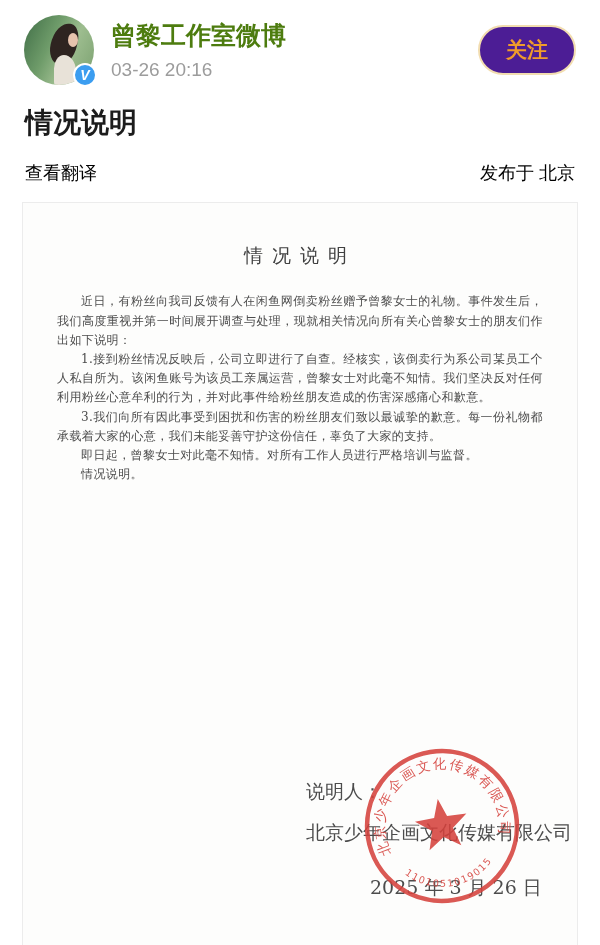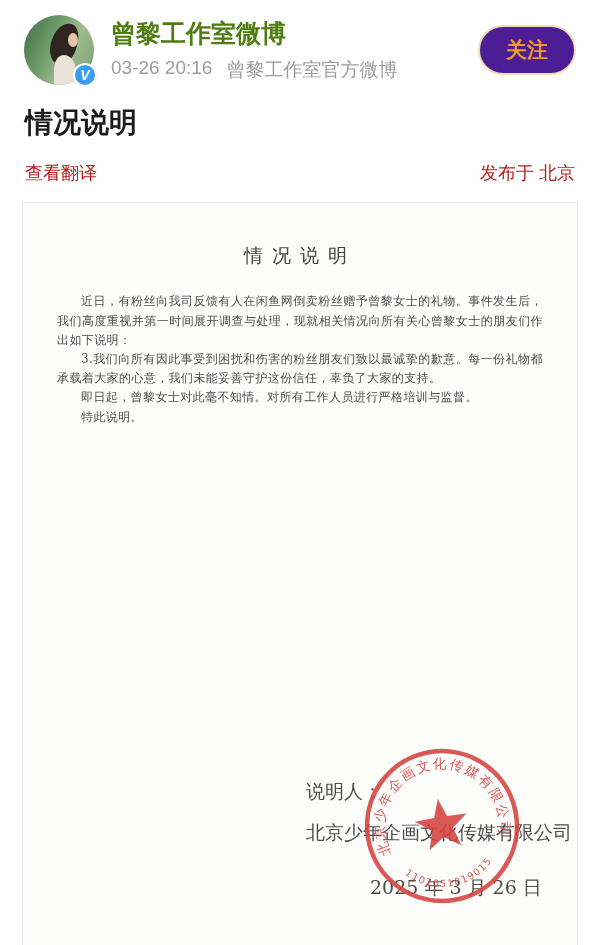--- a/index.html
+++ b/index.html
@@ -104,21 +104,21 @@
     font-size: 28px;
     font-weight: bold;
     color: #1c1c1c;
     line-height: 1.3;
   }
   .post-meta {
     margin: 20px 25px 17px 25px;
     display: flex;
     justify-content: space-between;
     font-size: 18px;
-    color: #b91c1c;
+    color: #000000;
   }
   .translate-link { cursor: pointer; }
 
   
   .letter {
     position: relative;
     margin: 0 22px;
     width: 556px;
     height: 760px;
     background: #fdfdfc;
@@ -173,40 +173,40 @@
   <div class="avatar-wrap">
     <div class="avatar-img">
       <span class="face-dot"></span>
     </div>
     <span class="v-badge">V</span>
   </div>
   <div class="header-info">
     <div class="username">曾黎工作室微博</div>
     <div class="meta-row">
       <span>03-26 20:16</span>
-      <span>曾黎工作室官方微博</span>
     </div>
   </div>
   <button class="follow-btn">关注</button>
 </div>
 
 <h1 class="post-title">情况说明</h1>
 
 <div class="post-meta">
   <span class="translate-link">查看翻译</span>
   <span>发布于 北京</span>
 </div>
 
 <div class="letter">
   <div class="letter-title">情况说明</div>
 
   <p>近日，有粉丝向我司反馈有人在闲鱼网倒卖粉丝赠予曾黎女士的礼物。事件发生后，我们高度重视并第一时间展开调查与处理，现就相关情况向所有关心曾黎女士的朋友们作出如下说明：</p>
+  <p>1.接到粉丝情况反映后，公司立即进行了自查。经核实，该倒卖行为系公司某员工个人私自所为。该闲鱼账号为该员工亲属运营，曾黎女士对此毫不知情。我们坚决反对任何利用粉丝心意牟利的行为，并对此事件给粉丝朋友造成的伤害深感痛心和歉意。</p>
   <p>3.我们向所有因此事受到困扰和伤害的粉丝朋友们致以最诚挚的歉意。每一份礼物都承载着大家的心意，我们未能妥善守护这份信任，辜负了大家的支持。</p>
   <p>即日起，曾黎女士对此毫不知情。对所有工作人员进行严格培训与监督。</p>
-  <p>特此说明。</p>
+  <p>情况说明。</p>
 
   <div class="signature">
     <div>说明人：</div>
     <div>北京少年企画文化传媒有限公司</div>
     <div class="sig-date">2025 年 3 月 26 日</div>
   </div>
 
   <svg class="seal" viewBox="0 0 160 160" xmlns="http://www.w3.org/2000/svg">
     <defs>
       <path id="sealArcTop" d="M 26.4 99.5 A 57 57 0 1 1 133.6 99.5" fill="none"></path>

